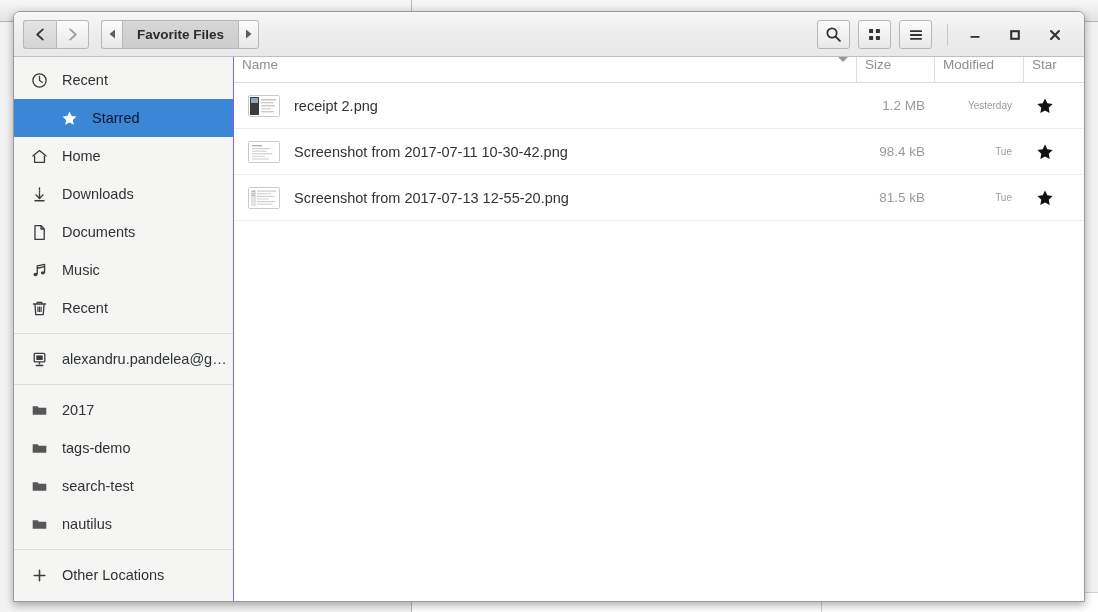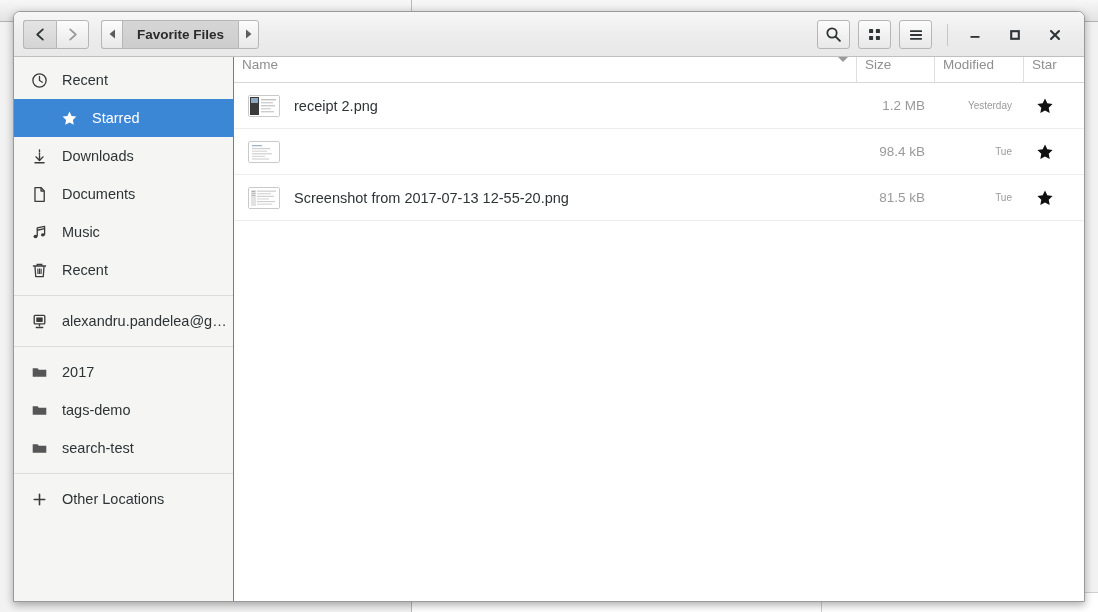--- a/index.html
+++ b/index.html
@@ -146,21 +146,21 @@
     cursor: default;
   }
   .side-row .side-icon {
     width: 22px; flex: 0 0 22px;
     display: flex; align-items: center; justify-content: center;
     margin-right: 12px;
     color: #3b3b3b;
   }
   .side-row.selected {
     background: #3b87d6;
-    color: #ffffff;
+    color: #0f172a;
     padding-left: 44px;
   }
   .side-row.selected .side-icon { color: #ffffff; }
   .side-sep {
     height: 1px; background: #dcdcdc;
     margin: 6px 0;
   }
 
   
   #file-area { flex: 1; background: #ffffff; display: flex; flex-direction: column; min-width: 0; }
@@ -345,20 +345,29 @@
 
       <div class="side-row selected">
         <span class="side-icon">
           <svg width="17" height="17" viewBox="0 0 18 18">
             <path d="M9 1.6 L11.2 6.3 L16.3 7 L12.6 10.6 L13.5 15.7 L9 13.3 L4.5 15.7 L5.4 10.6 L1.7 7 L6.8 6.3 Z" fill="currentColor"></path>
           </svg>
         </span>
         <span>Starred</span>
       </div>
 
+      <div class="side-row">
+        <span class="side-icon">
+          <svg width="17" height="17" viewBox="0 0 18 18">
+            <path d="M2 8.4 L9 2.6 L16 8.4" fill="none" stroke="#3b3b3b" stroke-width="1.4" stroke-linecap="round" stroke-linejoin="round"></path>
+            <path d="M3.8 8.2 L3.8 15.2 L14.2 15.2 L14.2 8.2" fill="none" stroke="#3b3b3b" stroke-width="1.4" stroke-linejoin="round"></path>
+          </svg>
+        </span>
+        <span>Home</span>
+      </div>
 
       <div class="side-row">
         <span class="side-icon">
           <svg width="17" height="17" viewBox="0 0 18 18">
             <path d="M9 2.2 L9 3.6 M9 5.2 L9 6.6 M9 8.2 L9 12.6" stroke="#3b3b3b" stroke-width="1.5" stroke-linecap="round"></path>
             <path d="M5.3 9.4 L9 13.2 L12.7 9.4" fill="none" stroke="#3b3b3b" stroke-width="1.5" stroke-linecap="round" stroke-linejoin="round"></path>
             <path d="M4.2 15.6 L13.8 15.6" stroke="#3b3b3b" stroke-width="1.5" stroke-linecap="round"></path>
           </svg>
         </span>
         <span>Downloads</span>
@@ -434,20 +443,28 @@
 
       <div class="side-row">
         <span class="side-icon">
           <svg width="17" height="17" viewBox="0 0 18 18">
             <path d="M1.8 4.4 L7 4.4 L8.3 6 L16.2 6 L16.2 13.6 L1.8 13.6 Z" fill="#565656"></path>
           </svg>
         </span>
         <span>search-test</span>
       </div>
 
+      <div class="side-row">
+        <span class="side-icon">
+          <svg width="17" height="17" viewBox="0 0 18 18">
+            <path d="M1.8 4.4 L7 4.4 L8.3 6 L16.2 6 L16.2 13.6 L1.8 13.6 Z" fill="#565656"></path>
+          </svg>
+        </span>
+        <span>nautilus</span>
+      </div>
 
       <div class="side-sep"></div>
 
       <div class="side-row">
         <span class="side-icon">
           <svg width="15" height="15" viewBox="0 0 16 16">
             <path d="M8 2.4 L8 13.6 M2.4 8 L13.6 8" stroke="#3b3b3b" stroke-width="1.7" stroke-linecap="round"></path>
           </svg>
         </span>
         <span>Other Locations</span>
@@ -503,20 +520,21 @@
             <svg width="30" height="20" viewBox="0 0 30 20">
               <rect x="0" y="0" width="30" height="20" fill="#ffffff"></rect>
               <rect x="3" y="3" width="10" height="1.3" fill="#9fb4c9"></rect>
               <rect x="3" y="6" width="18" height="1.2" fill="#d0d0d0"></rect>
               <rect x="3" y="8.6" width="15" height="1.2" fill="#d6d6d6"></rect>
               <rect x="3" y="11.2" width="20" height="1.2" fill="#cfcfcf"></rect>
               <rect x="3" y="13.8" width="13" height="1.2" fill="#d9d9d9"></rect>
               <rect x="3" y="16.4" width="17" height="1.2" fill="#d4d4d4"></rect>
             </svg>
           </span>
+          <span class="file-label">Screenshot from 2017-07-11 10-30-42.png</span>
         </div>
         <div class="file-size">98.4 kB</div>
         <div class="file-modified">Tue</div>
         <div class="file-star">
           <svg width="18" height="18" viewBox="0 0 18 18">
             <path d="M9 1.4 L11.3 6.3 L16.6 7 L12.7 10.8 L13.7 16.1 L9 13.6 L4.3 16.1 L5.3 10.8 L1.4 7 L6.7 6.3 Z" fill="#111111"></path>
           </svg>
         </div>
       </div>
 

